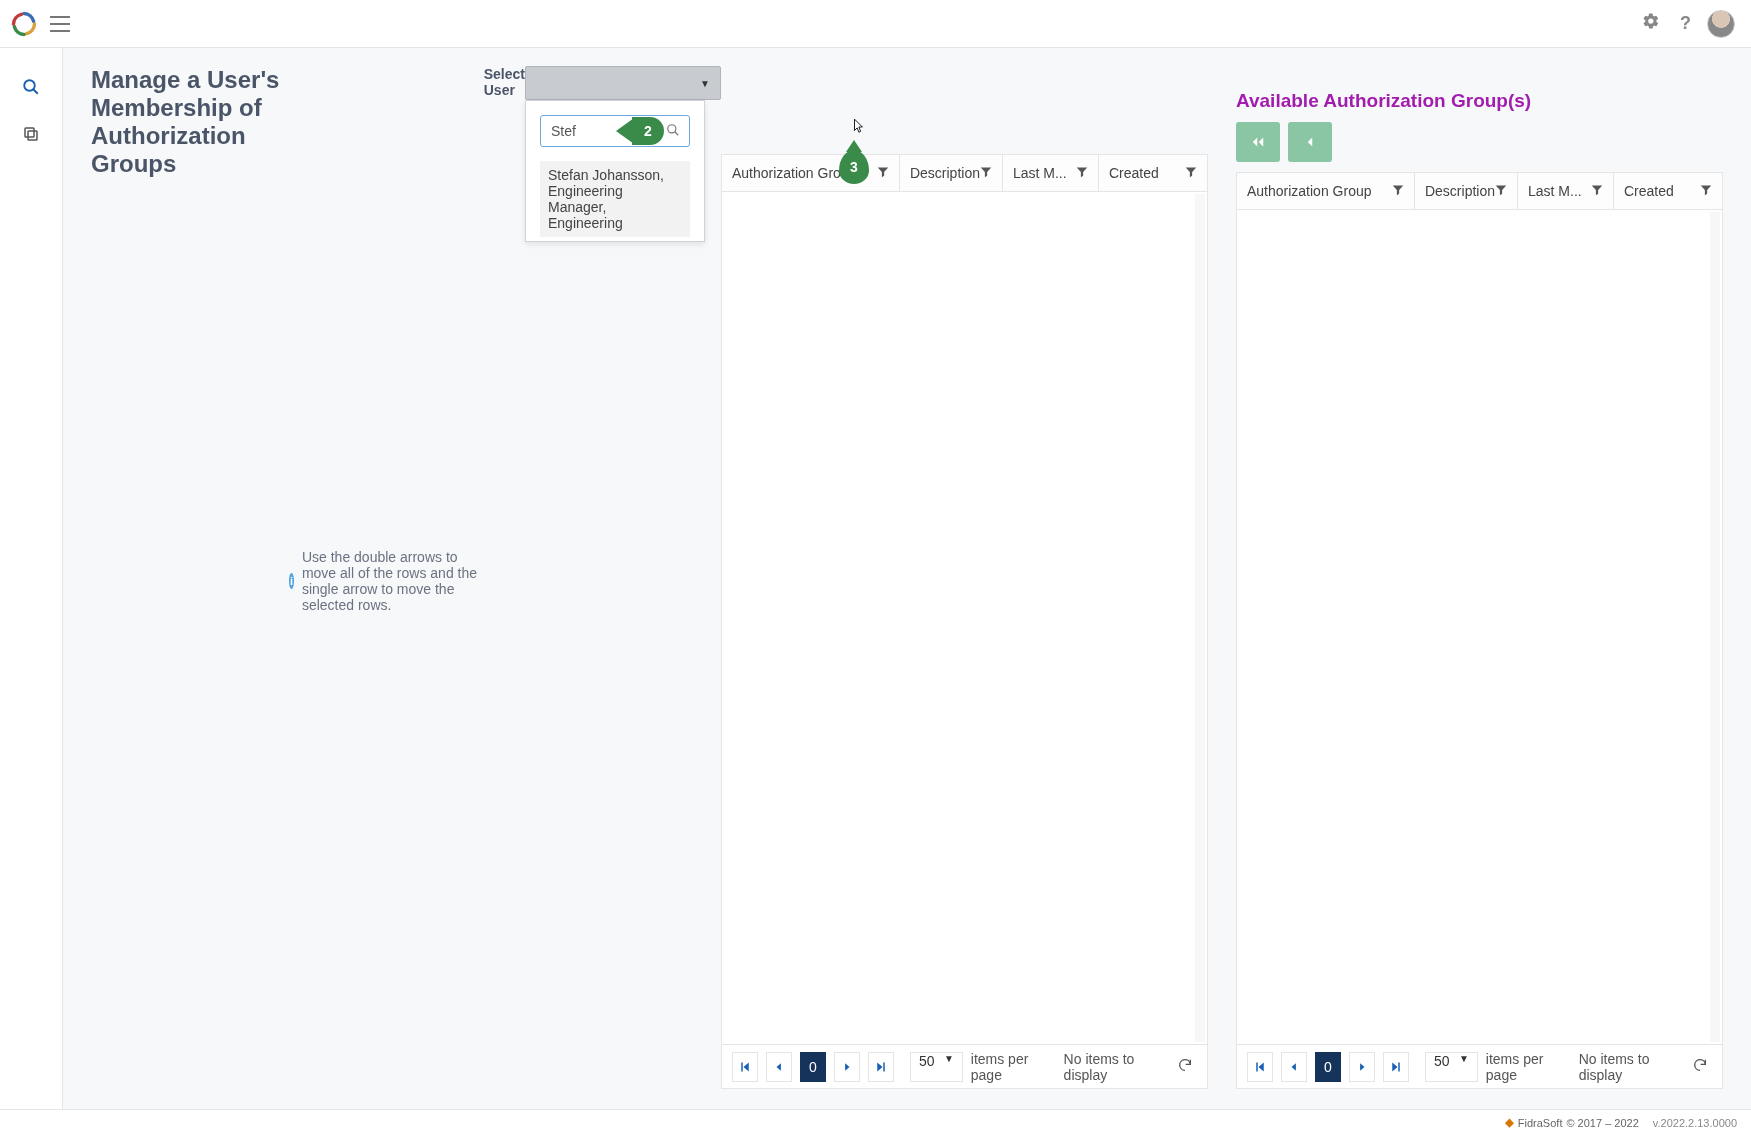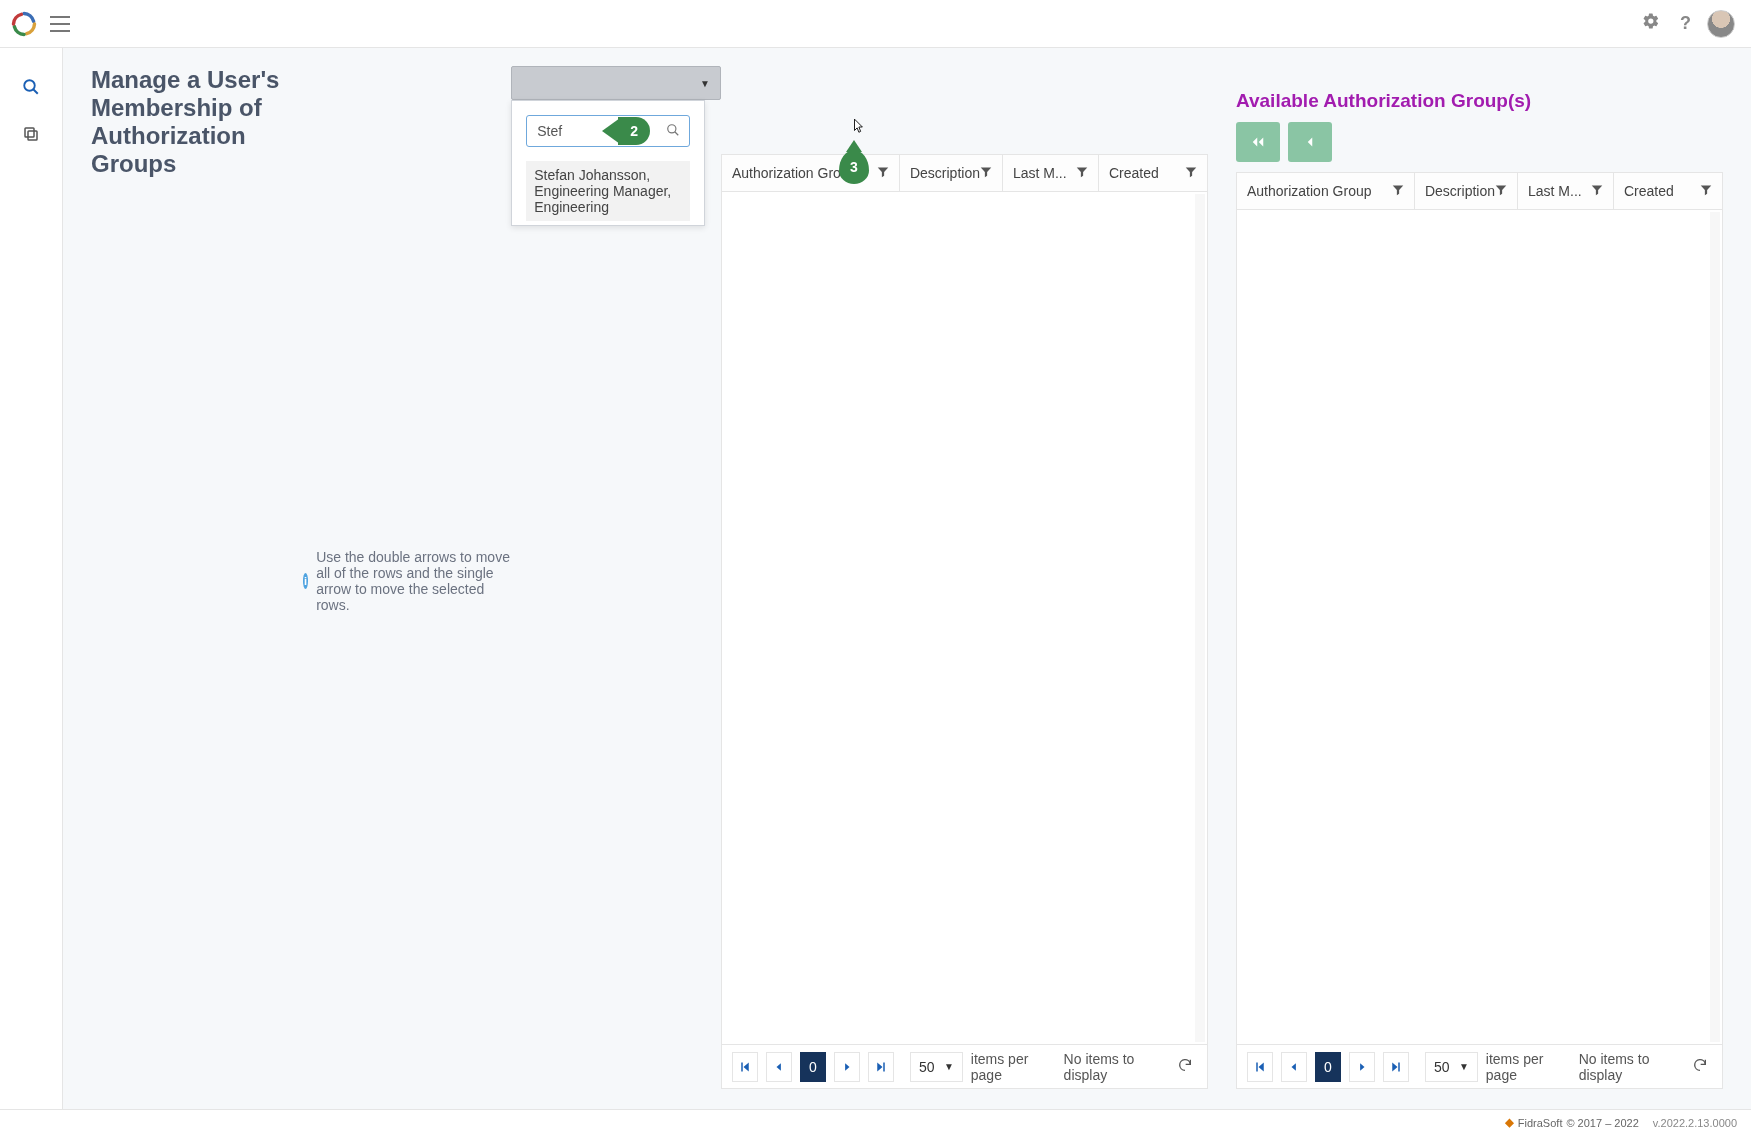--- a/index.html
+++ b/index.html
@@ -62,21 +62,21 @@
   .filter-icon { margin-left:auto; font-size:12px; color:#555; cursor:pointer;}
   .sort-caret { font-size:10px; color:#3a7; margin-left:2px;}
 
   .grid-body { flex:1; position:relative; overflow:auto;}
   .vscroll-hint { position:absolute; right:2px; top:2px; bottom:2px; width:10px; background:linear-gradient(#f7f7f7,#f7f7f7);}
 
   .pager { height:44px; border-top:1px solid #e5e5e5; display:flex; align-items:center; padding:0 10px; gap:8px; background:#fff;}
   .pg-btn { width:30px; height:30px; border:1px solid #e5e5e5; background:#fff; color:#1a5fb4; display:flex; align-items:center; justify-content:center; cursor:pointer;}
   .pg-btn.current { background:#16335b; color:#fff; border-color:#16335b;}
   .page-size { display:flex; align-items:center; gap:8px; margin-left:8px;}
-  .ps-select { width:60px; height:30px; border:1px solid #e5e5e5; display:flex; align-items:center; justify-content:space-between; padding:0 8px; cursor:pointer;}
+  .ps-select { width:60px; height:30px; border:1px solid #e5e5e5; display:flex; justify-content:space-between; padding:0 8px; cursor:pointer;}
   .ps-label { color:#555;}
   .pager-spacer { flex:1;}
   .no-items { color:#555;}
   .refresh { font-size:16px; color:#555; cursor:pointer; padding:4px;}
 
   
   .callout { position:absolute; display:flex; align-items:center; z-index:40; pointer-events:none;}
   .callout .tail { width:0; height:0; border-top:13px solid transparent; border-bottom:13px solid transparent; border-right:18px solid #3a8a4a;}
   .callout .bubble { width:32px; height:28px; background:#3a8a4a; border-radius:0 14px 14px 0; color:#fff; display:flex; align-items:center; justify-content:center; font-weight:bold; font-size:14px; margin-left:-2px;}
   .callout.drop .bubble { border-radius:50% 50% 50% 50% / 60% 60% 40% 40%; width:30px; height:34px; position:relative; margin:0;}
@@ -137,20 +137,21 @@
   </div>
 
   <div class="content">
     <h1 class="page-title">Manage a User's Membership of Authorization Groups</h1>
     <div class="divider"></div>
     <div class="info-row">
       <span class="info-icon">i</span>
       <span>Use the double arrows to move all of the rows and the single arrow to move the selected rows.</span>
     </div>
 
+    <label class="label">Select User</label>
     <div class="select-box">
       <div class="select-display">
         <span></span>
         <span class="select-caret">▼</span>
       </div>
       <div class="dropdown-panel">
         <div class="search-wrap">
           <input class="search-input" type="text" value="Stef" style="">
           <span class="search-icon-right">
             <svg width="14" height="14" viewBox="0 0 24 24" fill="none" stroke="#777" stroke-width="2">

